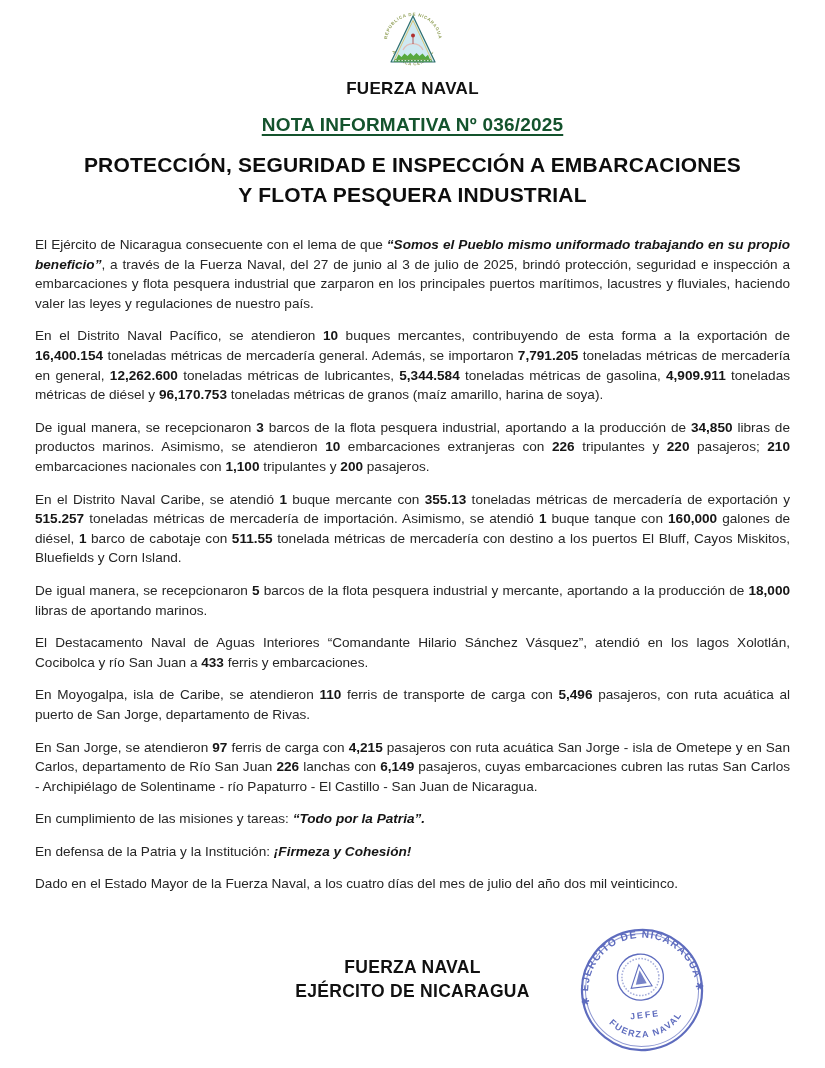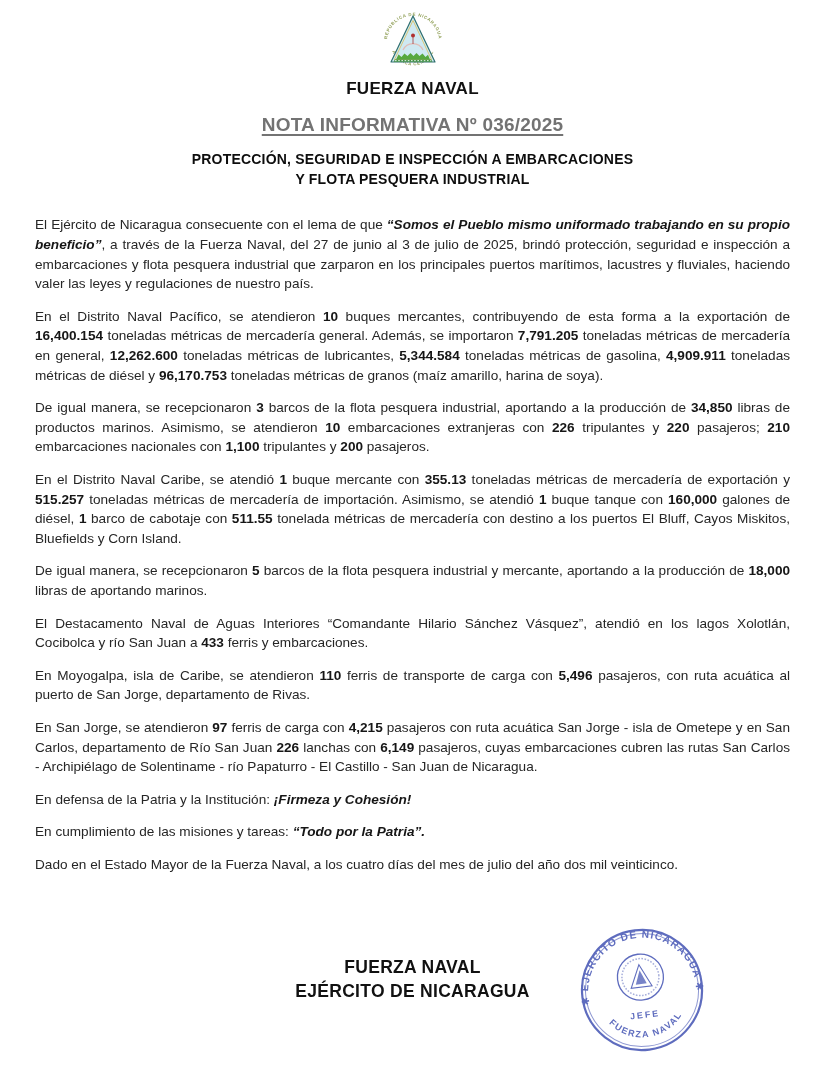--- a/index.html
+++ b/index.html
@@ -10,30 +10,30 @@
     background: #ffffff;
     box-sizing: border-box;
     padding: 10px 35px 0 35px;
     font-family: "Liberation Sans", sans-serif;
     color: #1e1e1e;
     overflow: hidden;
   }
   .emblem { display: block; margin: 0 auto; width: 80px; height: 60px; }
   .org { text-align: center; font-weight: bold; font-size: 17px; line-height: 1.25; color: #111; margin-top: 8px; letter-spacing: .3px; }
   .note-heading {
-    text-align: center; font-weight: bold; font-size: 19px; color: #737373;
+    text-align: center; font-weight: bold; font-size: 19px; color: #14532d;
     margin-top: 15px; letter-spacing: .2px;
   }
   .note-heading span {
     text-decoration: underline;
     text-decoration-thickness: 2px;
     text-underline-offset: 3px;
   }
   .doc-title {
-    text-align: center; font-weight: bold; font-size: 14px; line-height: 1.4;
+    text-align: center; font-weight: bold; font-size: 21px; line-height: 1.4;
     color: #0d0d0d; margin: 14px 0 0 0; letter-spacing: .2px;
   }
   .body { margin-top: 26px; font-size: 13.6px; line-height: 19.6px; text-align: justify; color: #262626; }
   .para { margin: 0 0 13px 0; }
   .para .b { font-weight: bold; color: #161616; }
   .para .i { font-style: italic; }
   .footer {
     position: absolute; top: 956px; left: 0; right: 0;
     text-align: center; font-weight: bold; font-size: 17.5px; line-height: 1.35;
     color: #111; letter-spacing: .3px;
@@ -89,22 +89,22 @@
 
   <main class="body">
       <p class="para"><span>El Ejército de Nicaragua consecuente con el lema de que </span><span class="b i">“Somos el Pueblo mismo uniformado trabajando en su propio beneficio”</span><span>, a través de la Fuerza Naval, del 27 de junio al 3 de julio de 2025, brindó protección, seguridad e inspección a embarcaciones y flota pesquera industrial que zarparon en los principales puertos marítimos, lacustres y fluviales, haciendo valer las leyes y regulaciones de nuestro país.</span></p>
       <p class="para"><span>En el Distrito Naval Pacífico, se atendieron </span><span class="b">10</span><span> buques mercantes, contribuyendo de esta forma a la exportación de </span><span class="b">16,400.154</span><span> toneladas métricas de mercadería general. Además, se importaron </span><span class="b">7,791.205</span><span> toneladas métricas de mercadería en general, </span><span class="b">12,262.600</span><span> toneladas métricas de lubricantes, </span><span class="b">5,344.584</span><span> toneladas métricas de gasolina, </span><span class="b">4,909.911</span><span> toneladas métricas de diésel y </span><span class="b">96,170.753</span><span> toneladas métricas de granos (maíz amarillo, harina de soya).</span></p>
       <p class="para"><span>De igual manera, se recepcionaron </span><span class="b">3</span><span> barcos de la flota pesquera industrial, aportando a la producción de </span><span class="b">34,850</span><span> libras de productos marinos. Asimismo, se atendieron </span><span class="b">10</span><span> embarcaciones extranjeras con </span><span class="b">226</span><span> tripulantes y </span><span class="b">220</span><span> pasajeros; </span><span class="b">210</span><span> embarcaciones nacionales con </span><span class="b">1,100</span><span> tripulantes y </span><span class="b">200</span><span> pasajeros.</span></p>
       <p class="para"><span>En el Distrito Naval Caribe, se atendió </span><span class="b">1</span><span> buque mercante con </span><span class="b">355.13</span><span> toneladas métricas de mercadería de exportación y </span><span class="b">515.257</span><span> toneladas métricas de mercadería de importación. Asimismo, se atendió </span><span class="b">1</span><span> buque tanque con </span><span class="b">160,000</span><span> galones de diésel, </span><span class="b">1</span><span> barco de cabotaje con </span><span class="b">511.55</span><span> tonelada métricas de mercadería con destino a los puertos El Bluff, Cayos Miskitos, Bluefields y Corn Island.</span></p>
       <p class="para"><span>De igual manera, se recepcionaron </span><span class="b">5</span><span> barcos de la flota pesquera industrial y mercante, aportando a la producción de </span><span class="b">18,000</span><span> libras de aportando marinos.</span></p>
       <p class="para"><span>El Destacamento Naval de Aguas Interiores “Comandante Hilario Sánchez Vásquez”, atendió en los lagos Xolotlán, Cocibolca y río San Juan a </span><span class="b">433</span><span> ferris y embarcaciones.</span></p>
       <p class="para"><span>En Moyogalpa, isla de Caribe, se atendieron </span><span class="b">110</span><span> ferris de transporte de carga con </span><span class="b">5,496</span><span> pasajeros, con ruta acuática al puerto de San Jorge, departamento de Rivas.</span></p>
       <p class="para"><span>En San Jorge, se atendieron </span><span class="b">97</span><span> ferris de carga con </span><span class="b">4,215</span><span> pasajeros con ruta acuática San Jorge - isla de Ometepe y en San Carlos, departamento de Río San Juan </span><span class="b">226</span><span> lanchas con </span><span class="b">6,149</span><span> pasajeros, cuyas embarcaciones cubren las rutas San Carlos - Archipiélago de Solentiname - río Papaturro - El Castillo - San Juan de Nicaragua.</span></p>
+      <p class="para"><span>En cumplimiento de las misiones y tareas: </span><span class="b i">“Todo por la Patria”.</span></p>
       <p class="para"><span>En defensa de la Patria y la Institución: </span><span class="b i">¡Firmeza y Cohesión!</span></p>
-      <p class="para"><span>En cumplimiento de las misiones y tareas: </span><span class="b i">“Todo por la Patria”.</span></p>
       <p class="para"><span>Dado en el Estado Mayor de la Fuerza Naval, a los cuatro días del mes de julio del año dos mil veinticinco.</span></p>
     </main>
 
   <footer class="footer">
     <div>FUERZA NAVAL</div>
     <div>EJÉRCITO DE NICARAGUA</div>
   </footer>
 
   <svg class="seal" viewBox="0 0 132 132" xmlns="http://www.w3.org/2000/svg">
     <defs>

